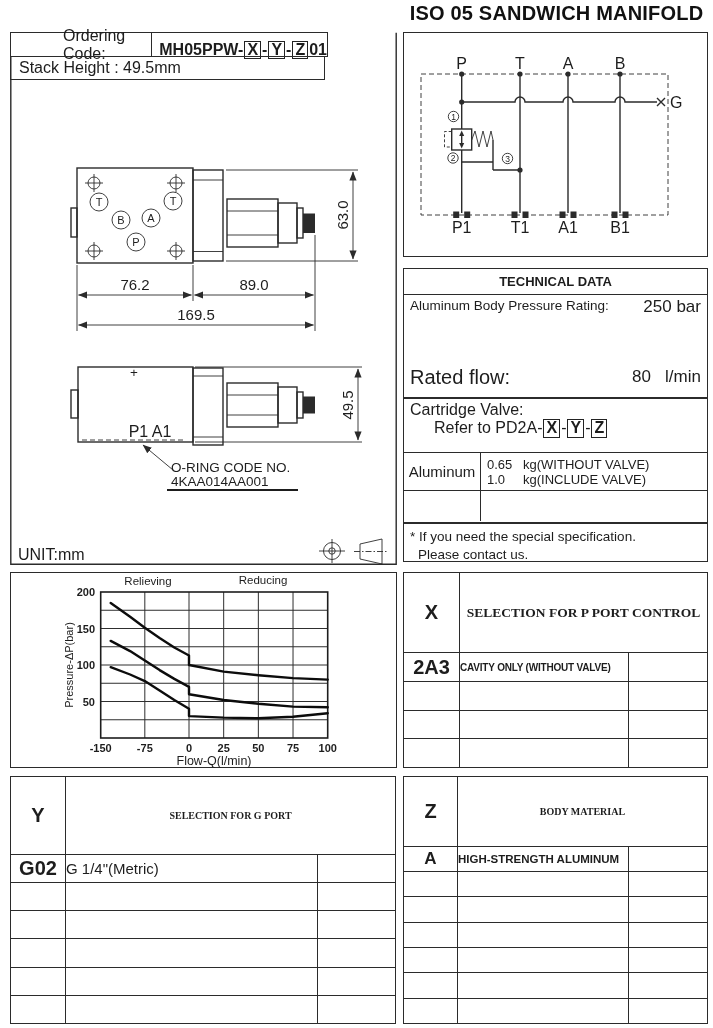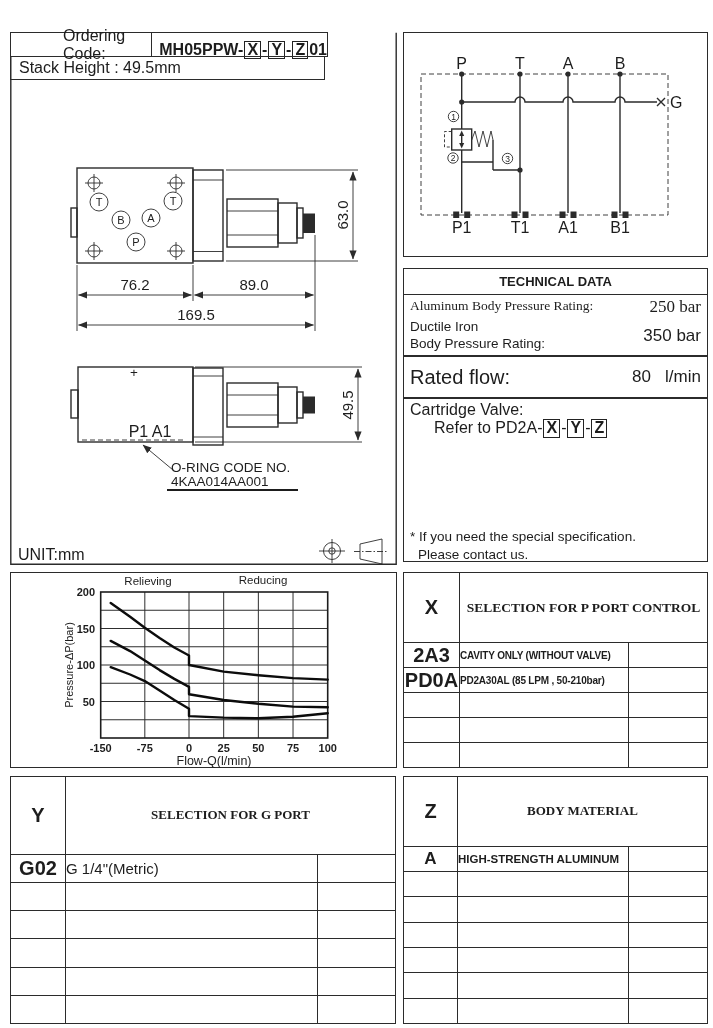--- a/index.html
+++ b/index.html
@@ -32,21 +32,21 @@
   .wt-num{width:36px;}
   .note{font-size:13.5px;line-height:1.35;padding:4px 0 0 6px;}
   .note2{padding-left:8px;}
   
   table.sel{border-collapse:collapse;table-layout:fixed;background:#fff;}
   table.sel td{border:1.5px solid #2b2b2b;padding:0;vertical-align:middle;box-sizing:border-box;}
   td.codecell{text-align:center;font-weight:bold;}
   td.hdlabel{text-align:center;font-weight:bold;font-family:Liberation Serif, serif;}
   td.desc{padding-left:8px;}
   .fs20{font-size:20px;} .fs17{font-size:17px;} .fs16{font-size:20px;}
-  .fs155{font-size:13px;} .fs15{font-size:15px;} .fs135{font-size:13.5px;}
+  .fs155{font-size:10px;} .fs15{font-size:15px;} .fs135{font-size:13.5px;}
   .fs115{font-size:11.5px;font-weight:bold;} .fs105{font-size:10px;font-weight:bold;letter-spacing:-0.2px;}
   
   svg text{font-family:"Liberation Sans",sans-serif;fill:#1d1d1d;}
   .ln{stroke:#2b2b2b;stroke-width:1.4;fill:none;}
   .lnthin{stroke:#2b2b2b;stroke-width:0.9;fill:none;}
   .fillp{fill:#2b2b2b;stroke:none;}
   .dash{stroke-dasharray:5,3;}
   .dash2{stroke-dasharray:3,2;}
   .grid{stroke:#2e2e2e;stroke-width:1;}
   .plotborder{stroke:#1d1d1d;stroke-width:1.6;fill:none;}
@@ -54,20 +54,21 @@
   .tick{font-size:11px;font-weight:bold;}
   .axlbl{font-size:12.5px;}
   .svgtxt15{font-size:15px;} .svgtxt16{font-size:16px;} .svgtxt13{font-size:13.5px;}
   .svgtxt11{font-size:11px;} .svgtxt8{font-size:8.5px;}
 </style>
 </head>
 <body>
 
 <div class="page">
 
+  <div class="abs title" style="left:403px;top:2px;width:307px;height:26px;">ISO 05 SANDWICH MANIFOLD</div>
 
   <svg class="abs" style="left:10px;top:32px;" width="387" height="533" viewBox="10 32 387 533">
     <defs>
       <marker id="dim" markerWidth="11" markerHeight="8" refX="9.5" refY="4" orient="auto-start-reverse">
         <path d="M0,0 L10,4 L0,8 Z" fill="#2b2b2b"></path>
       </marker>
     </defs>
 
     <path class="ln" d="M10.8,32.8 H328 M10.8,32.8 V564.2 H396.2 V32.8"></path>
 
@@ -217,41 +218,53 @@
     </g>
 
     <text class="svgtxt16" x="461.7" y="233" text-anchor="middle">P1</text>
     <text class="svgtxt16" x="520" y="233" text-anchor="middle">T1</text>
     <text class="svgtxt16" x="568" y="233" text-anchor="middle">A1</text>
     <text class="svgtxt16" x="620" y="233" text-anchor="middle">B1</text>
   </svg>
 
   <div class="abs bx" style="left:403px;top:268px;width:305px;height:294px;">
     <div class="td-hdr abs" style="left:0;top:0;width:100%;height:25px;">TECHNICAL DATA</div>
-    <div class="td-row abs" style="left:0;top:25px;width:100%;height:25px;font-family:Liberation Serif, serif;">
+    <div class="td-row abs" style="left:0;top:25px;width:100%;height:25px;">
       <span class="td-lbl">Aluminum Body Pressure Rating:</span>
       <span class="td-val">250 bar</span>
-    </div>
-    <div class="td-row abs" style="left:0;top:48px;width:100%;height:40px;border-bottom:2px solid #2b2b2b;">
-      <span class="td-lbl">
-        <span>Ductile Iron</span><br>
-        <span>Body Pressure Rating:</span>
-      </span>
-      <span class="td-val">350 bar</span>
     </div>
     <div class="td-row abs" style="left:0;top:88px;width:100%;height:42px;border-bottom:2px solid #2b2b2b;">
       <span class="flow-lbl">Rated flow:</span>
       <span class="td-val">
         <span>80</span>&nbsp;&nbsp;&nbsp;<span>l/min</span>
       </span>
     </div>
     <div class="abs" style="left:0;top:130px;width:100%;height:53px;padding:2px 0 0 6px;box-sizing:border-box;">
       <div class="cart1">Cartridge Valve:</div>
       <div class="cart2">
         <span>Refer to PD2A-</span><span class="boxed">X</span><span>-</span><span class="boxed">Y</span><span>-</span><span class="boxed">Z</span>
+      </div>
+    </div>
+    <div class="wt abs" style="left:0;top:183px;width:100%;height:72px;">
+      <div class="wt-row" style="height:37px;">
+        <div class="wt-mat">Aluminum</div>
+        <div class="wt-lines">
+          <div class="wt-line">
+              <span class="wt-num">0.65</span>
+              <span>kg(WITHOUT VALVE)</span>
+            </div>
+          <div class="wt-line">
+              <span class="wt-num">1.0</span>
+              <span>kg(INCLUDE VALVE)</span>
+            </div>
+        </div>
+      </div>
+      <div class="wt-row" style="height:31px;border-top:1.5px solid #2b2b2b;">
+        <div class="wt-mat"></div>
+        <div class="wt-lines"></div>
       </div>
     </div>
     <div class="note abs" style="left:0;top:255px;width:100%;">
       <div>* If you need the special specification.</div>
       <div class="note2">Please contact us.</div>
     </div>
   </div>
 
   <div class="abs bx" style="left:10px;top:572px;width:387px;height:196px;"></div>
   <svg class="abs" style="left:10px;top:572px;" width="387" height="196" viewBox="10 572 387 196">
@@ -304,25 +317,20 @@
         <tr style="height:70px">
       <td class="codecell fs20">X</td>
       <td class="hdlabel fs135" colspan="2">SELECTION FOR P PORT CONTROL</td>
     </tr>
     <tr style="height:25px">
       <td class="codecell fs16">2A3</td>
       <td class="desc fs105">CAVITY ONLY (WITHOUT VALVE)</td>
       <td></td>
     </tr>
     <tr style="height:25px">
-      <td class="codecell fs16">PD0A</td>
-      <td class="desc fs105">PD2A30AL (85 LPM , 50-210bar)</td>
-      <td></td>
-    </tr>
-    <tr style="height:25px">
           <td></td>
           <td></td>
           <td></td>
         </tr>
     <tr style="height:25px">
           <td></td>
           <td></td>
           <td></td>
         </tr>
     <tr style="height:25px">

